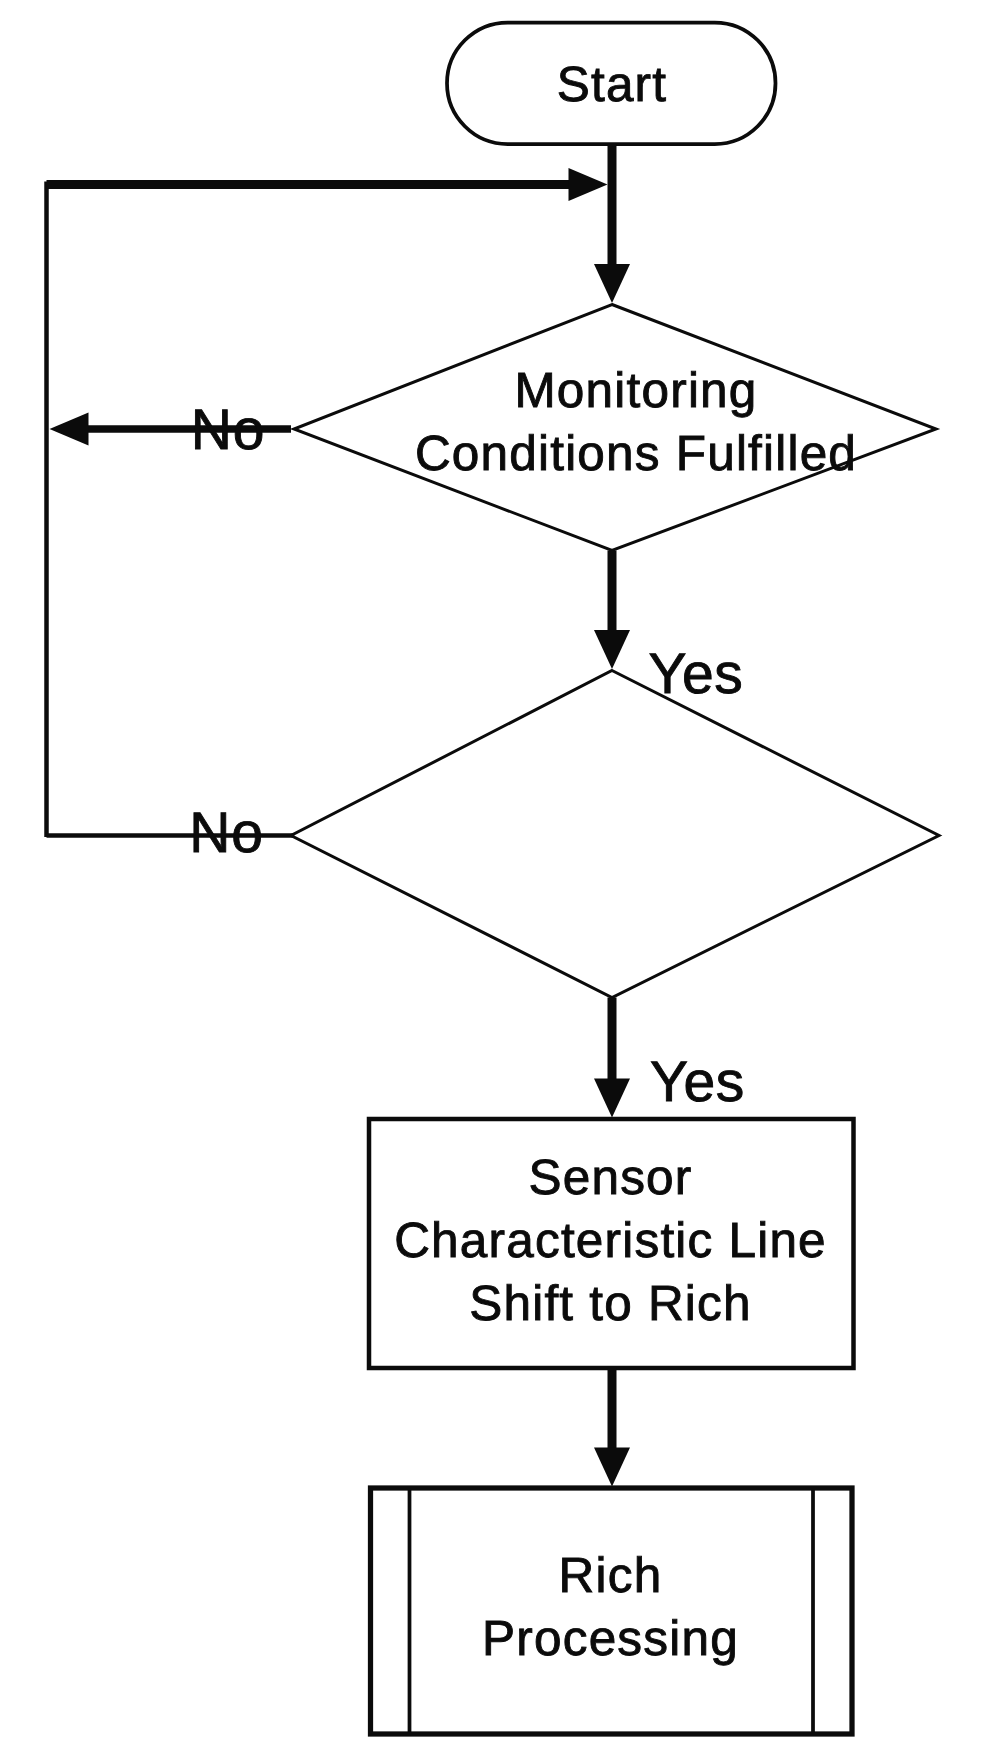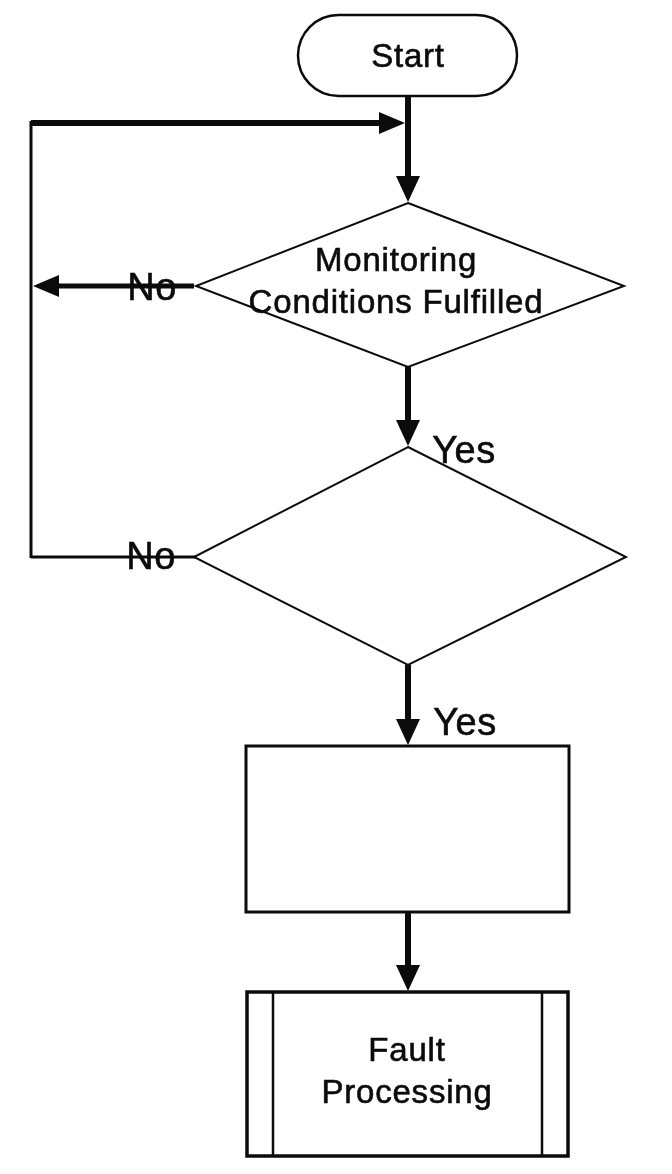--- a/index.html
+++ b/index.html
@@ -82,27 +82,30 @@
       <rect x="247" y="992" width="321" height="164" fill="#ffffff" stroke="#0b0b0b" stroke-width="3.5"></rect>
       <line x1="273" y1="993" x2="273" y2="1155" stroke="#0b0b0b" stroke-width="2.5"></line>
       <line x1="542" y1="993" x2="542" y2="1155" stroke="#0b0b0b" stroke-width="2.5"></line>
     </g>
   </svg>
 
   <div class="label" style="left:408px; top:56px;">Start</div>
 
   <div class="label branch-label" style="left:152px; top:257px;">No</div>
 
-  <div class="label" style="left:396px; top:281px; width:420px;">Monitoring
+  <div class="label" style="left:424px; top:281px; width:420px;">Monitoring
 Conditions Fulfilled</div>
 
   <div class="label branch-label" style="left:464px; top:420px;">Yes</div>
 
   <div class="label branch-label" style="left:151px; top:526px;">No</div>
 
 
   <div class="label branch-label" style="left:465px; top:692px;">Yes</div>
 
+  <div class="label" style="left:407px; top:827px; width:340px;">Sensor
+Characteristic Line
+Shift to Rich</div>
 
-  <div class="label" style="left:407px; top:1071px; width:300px;">Fault
+  <div class="label" style="left:407px; top:1071px; width:300px;">Rich
 Processing</div>
 
 </div>
 
 </body></html>

